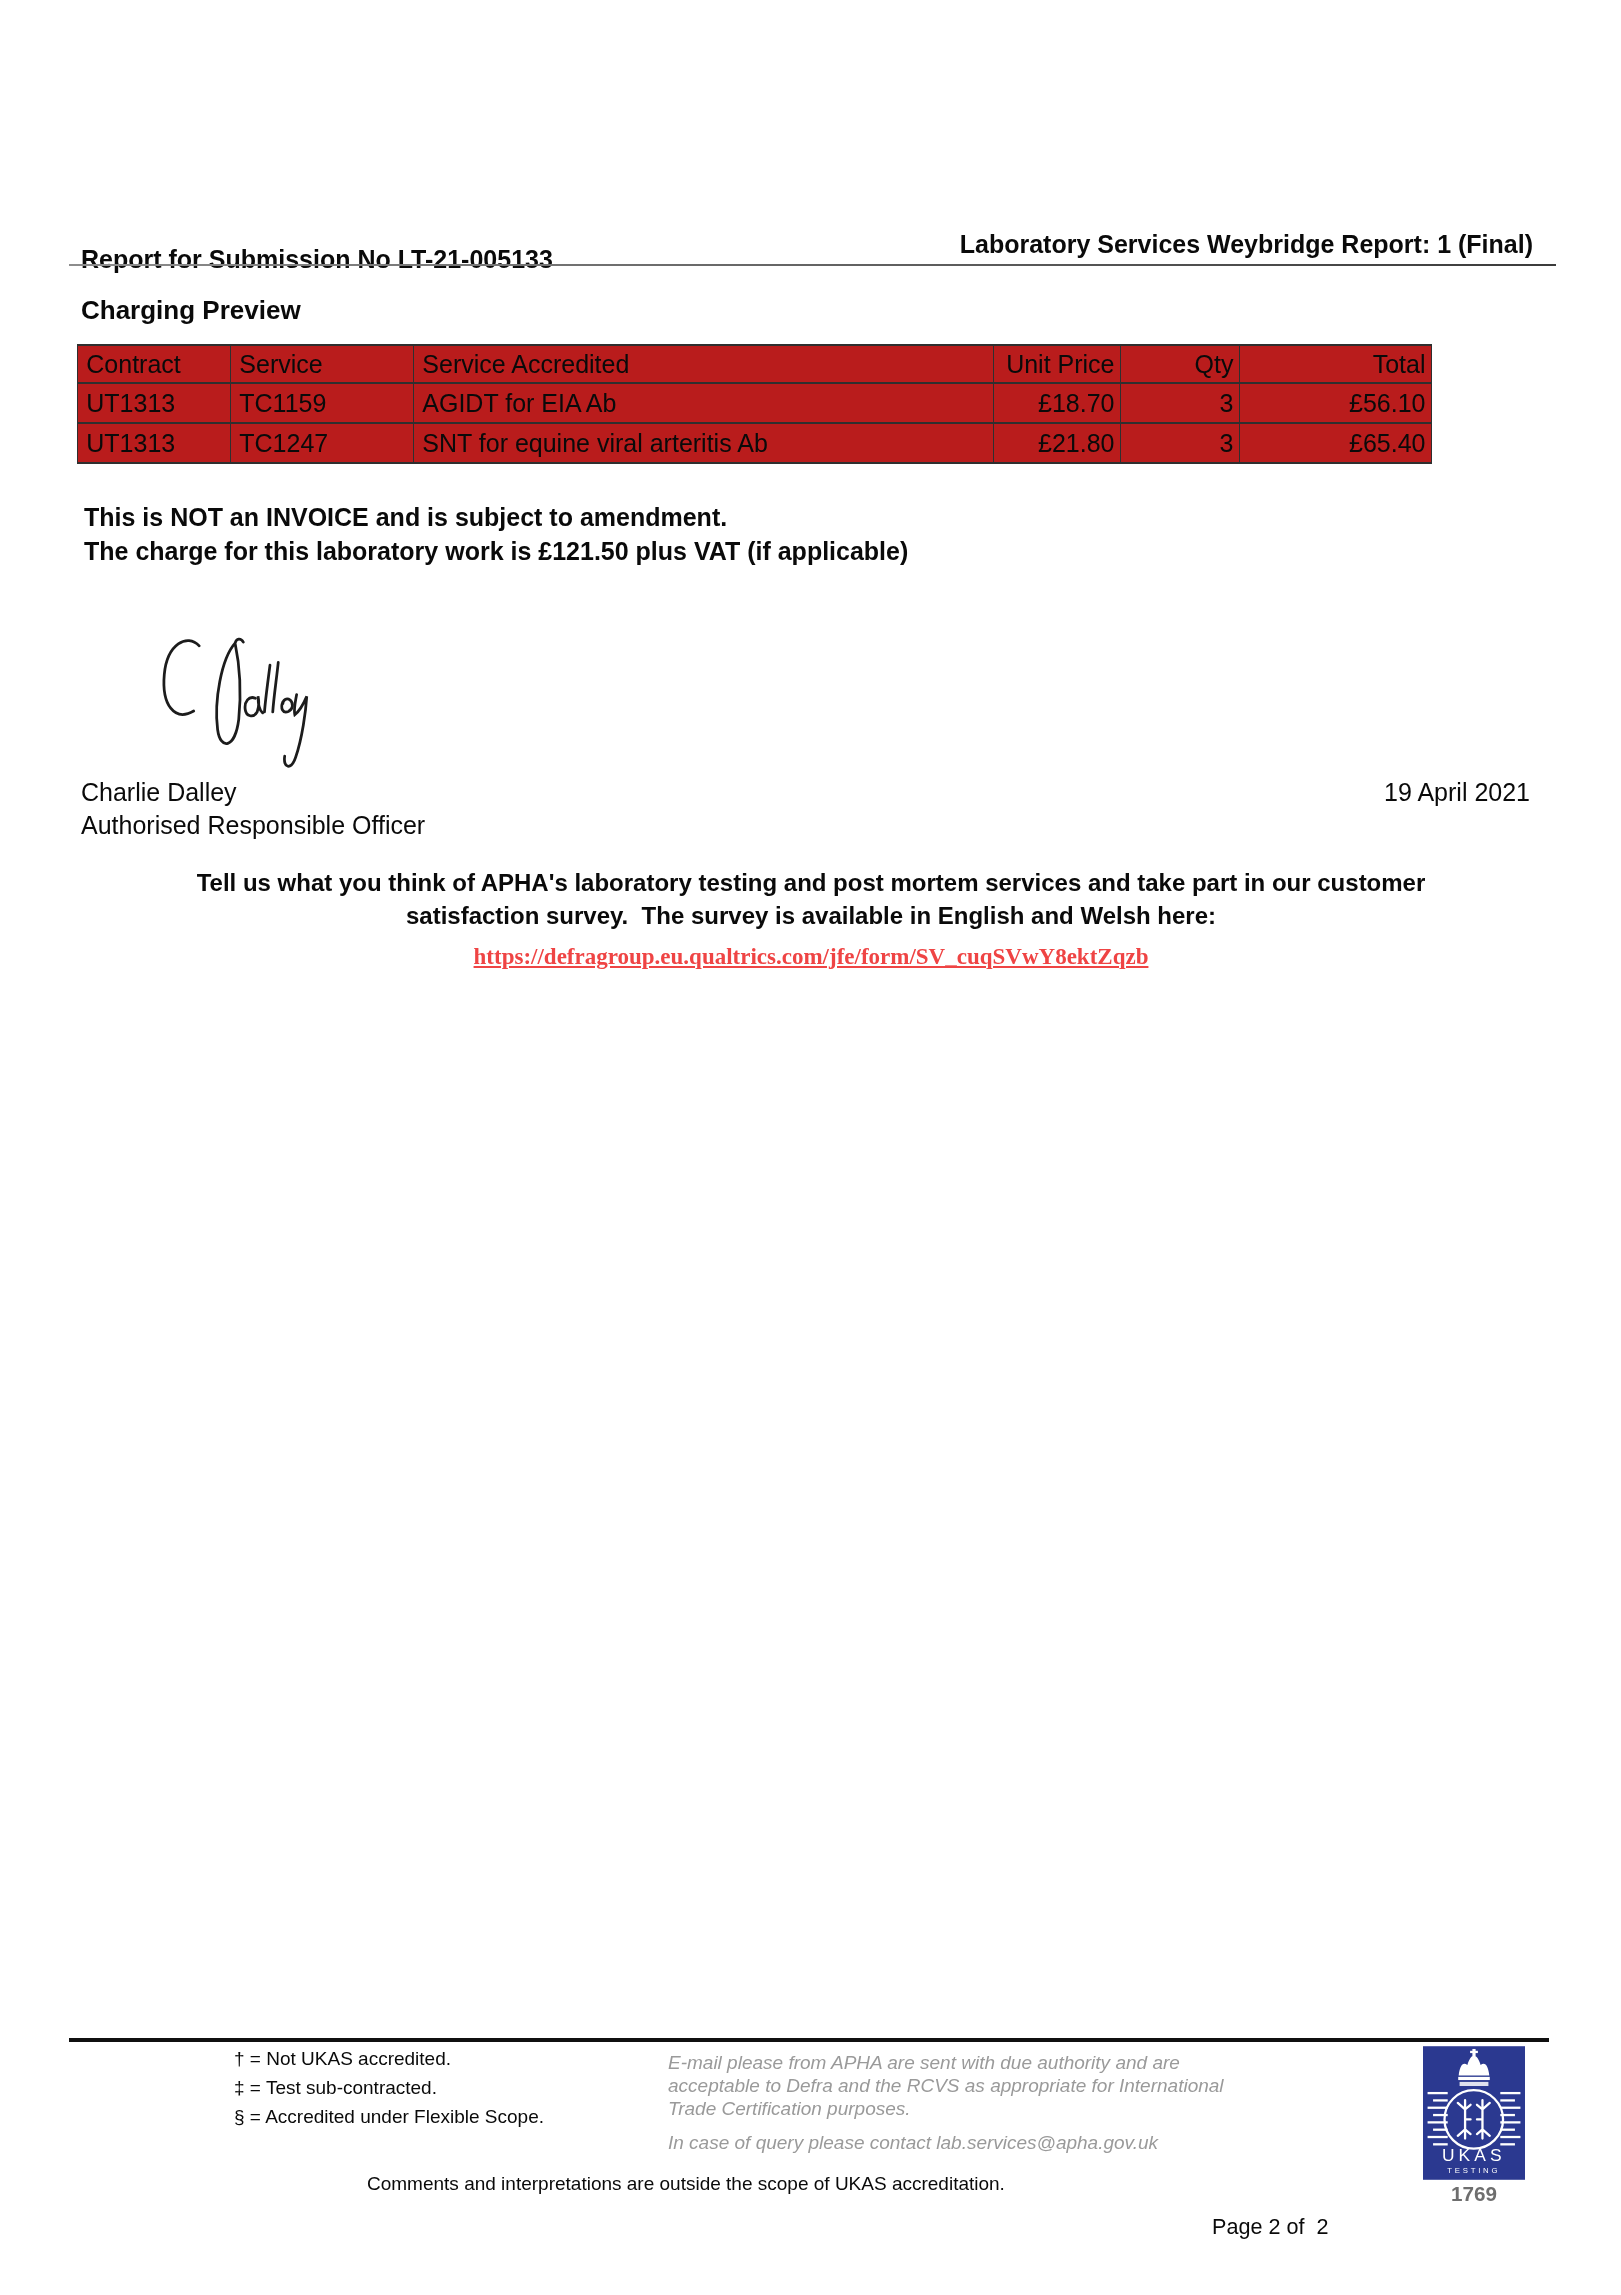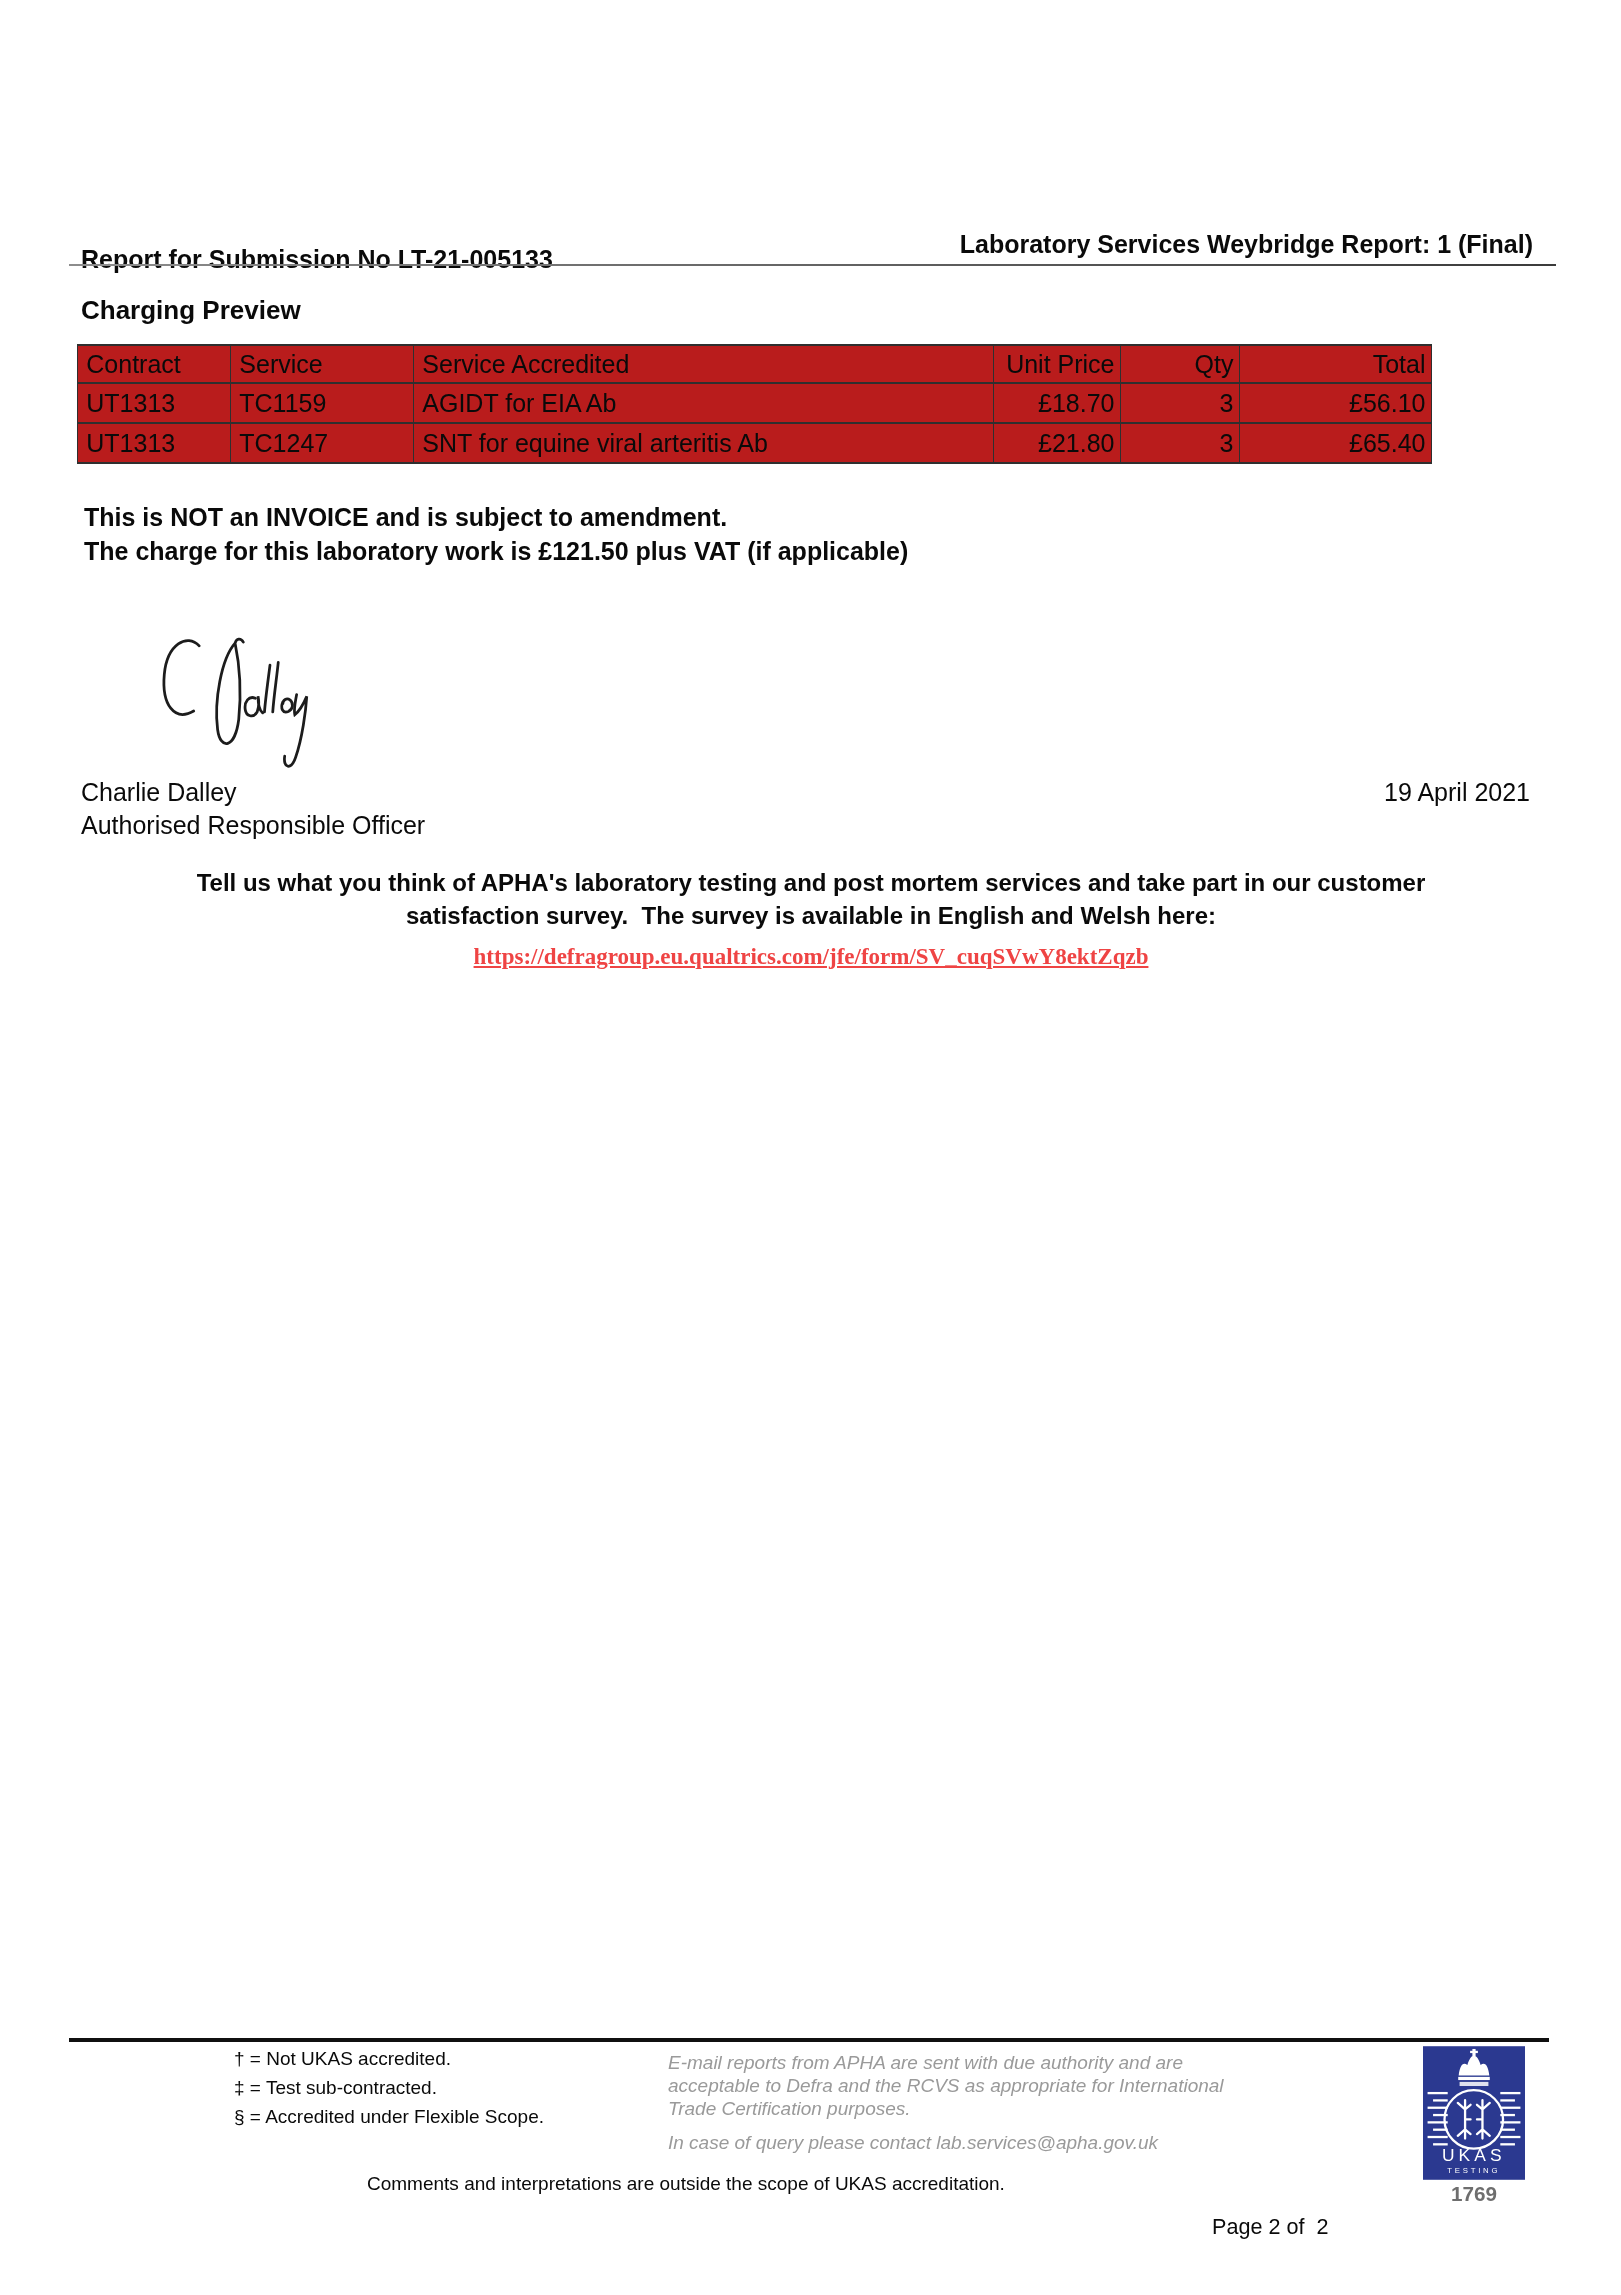--- a/index.html
+++ b/index.html
@@ -130,21 +130,21 @@
 
   <div class="abs foot-rule" style="left:69px;top:2038px;width:1480px;"></div>
 
   <div class="abs legend" style="left:234px;top:2044px;">
     <div>† = Not UKAS accredited.</div>
     <div>‡ = Test sub-contracted.</div>
     <div>§ = Accredited under Flexible Scope.</div>
   </div>
 
   <div class="abs gray-note" style="left:668px;top:2051px;">
-    <div>E-mail reports from APHA are sent with due authority and are</div>
+    <div>E-mail please from APHA are sent with due authority and are</div>
     <div>acceptable to Defra and the RCVS as appropriate for International</div>
     <div>Trade Certification purposes.</div>
   </div>
   <div class="abs query-note" style="left:668px;top:2132px;">In case of query please contact lab.services@apha.gov.uk</div>
 
   <div class="abs comments-note" style="left:367px;top:2173px;">Comments and interpretations are outside the scope of UKAS accreditation.</div>
   <div class="abs page-num" style="left:1212px;top:2214px;">Page 2 of  2</div>
 
   <svg class="abs" style="left:1423px;top:2046px;" width="102" height="134" viewBox="0 0 223 292" aria-hidden="true">
     <rect x="0" y="0" width="223" height="292" fill="#2b3990"></rect>

